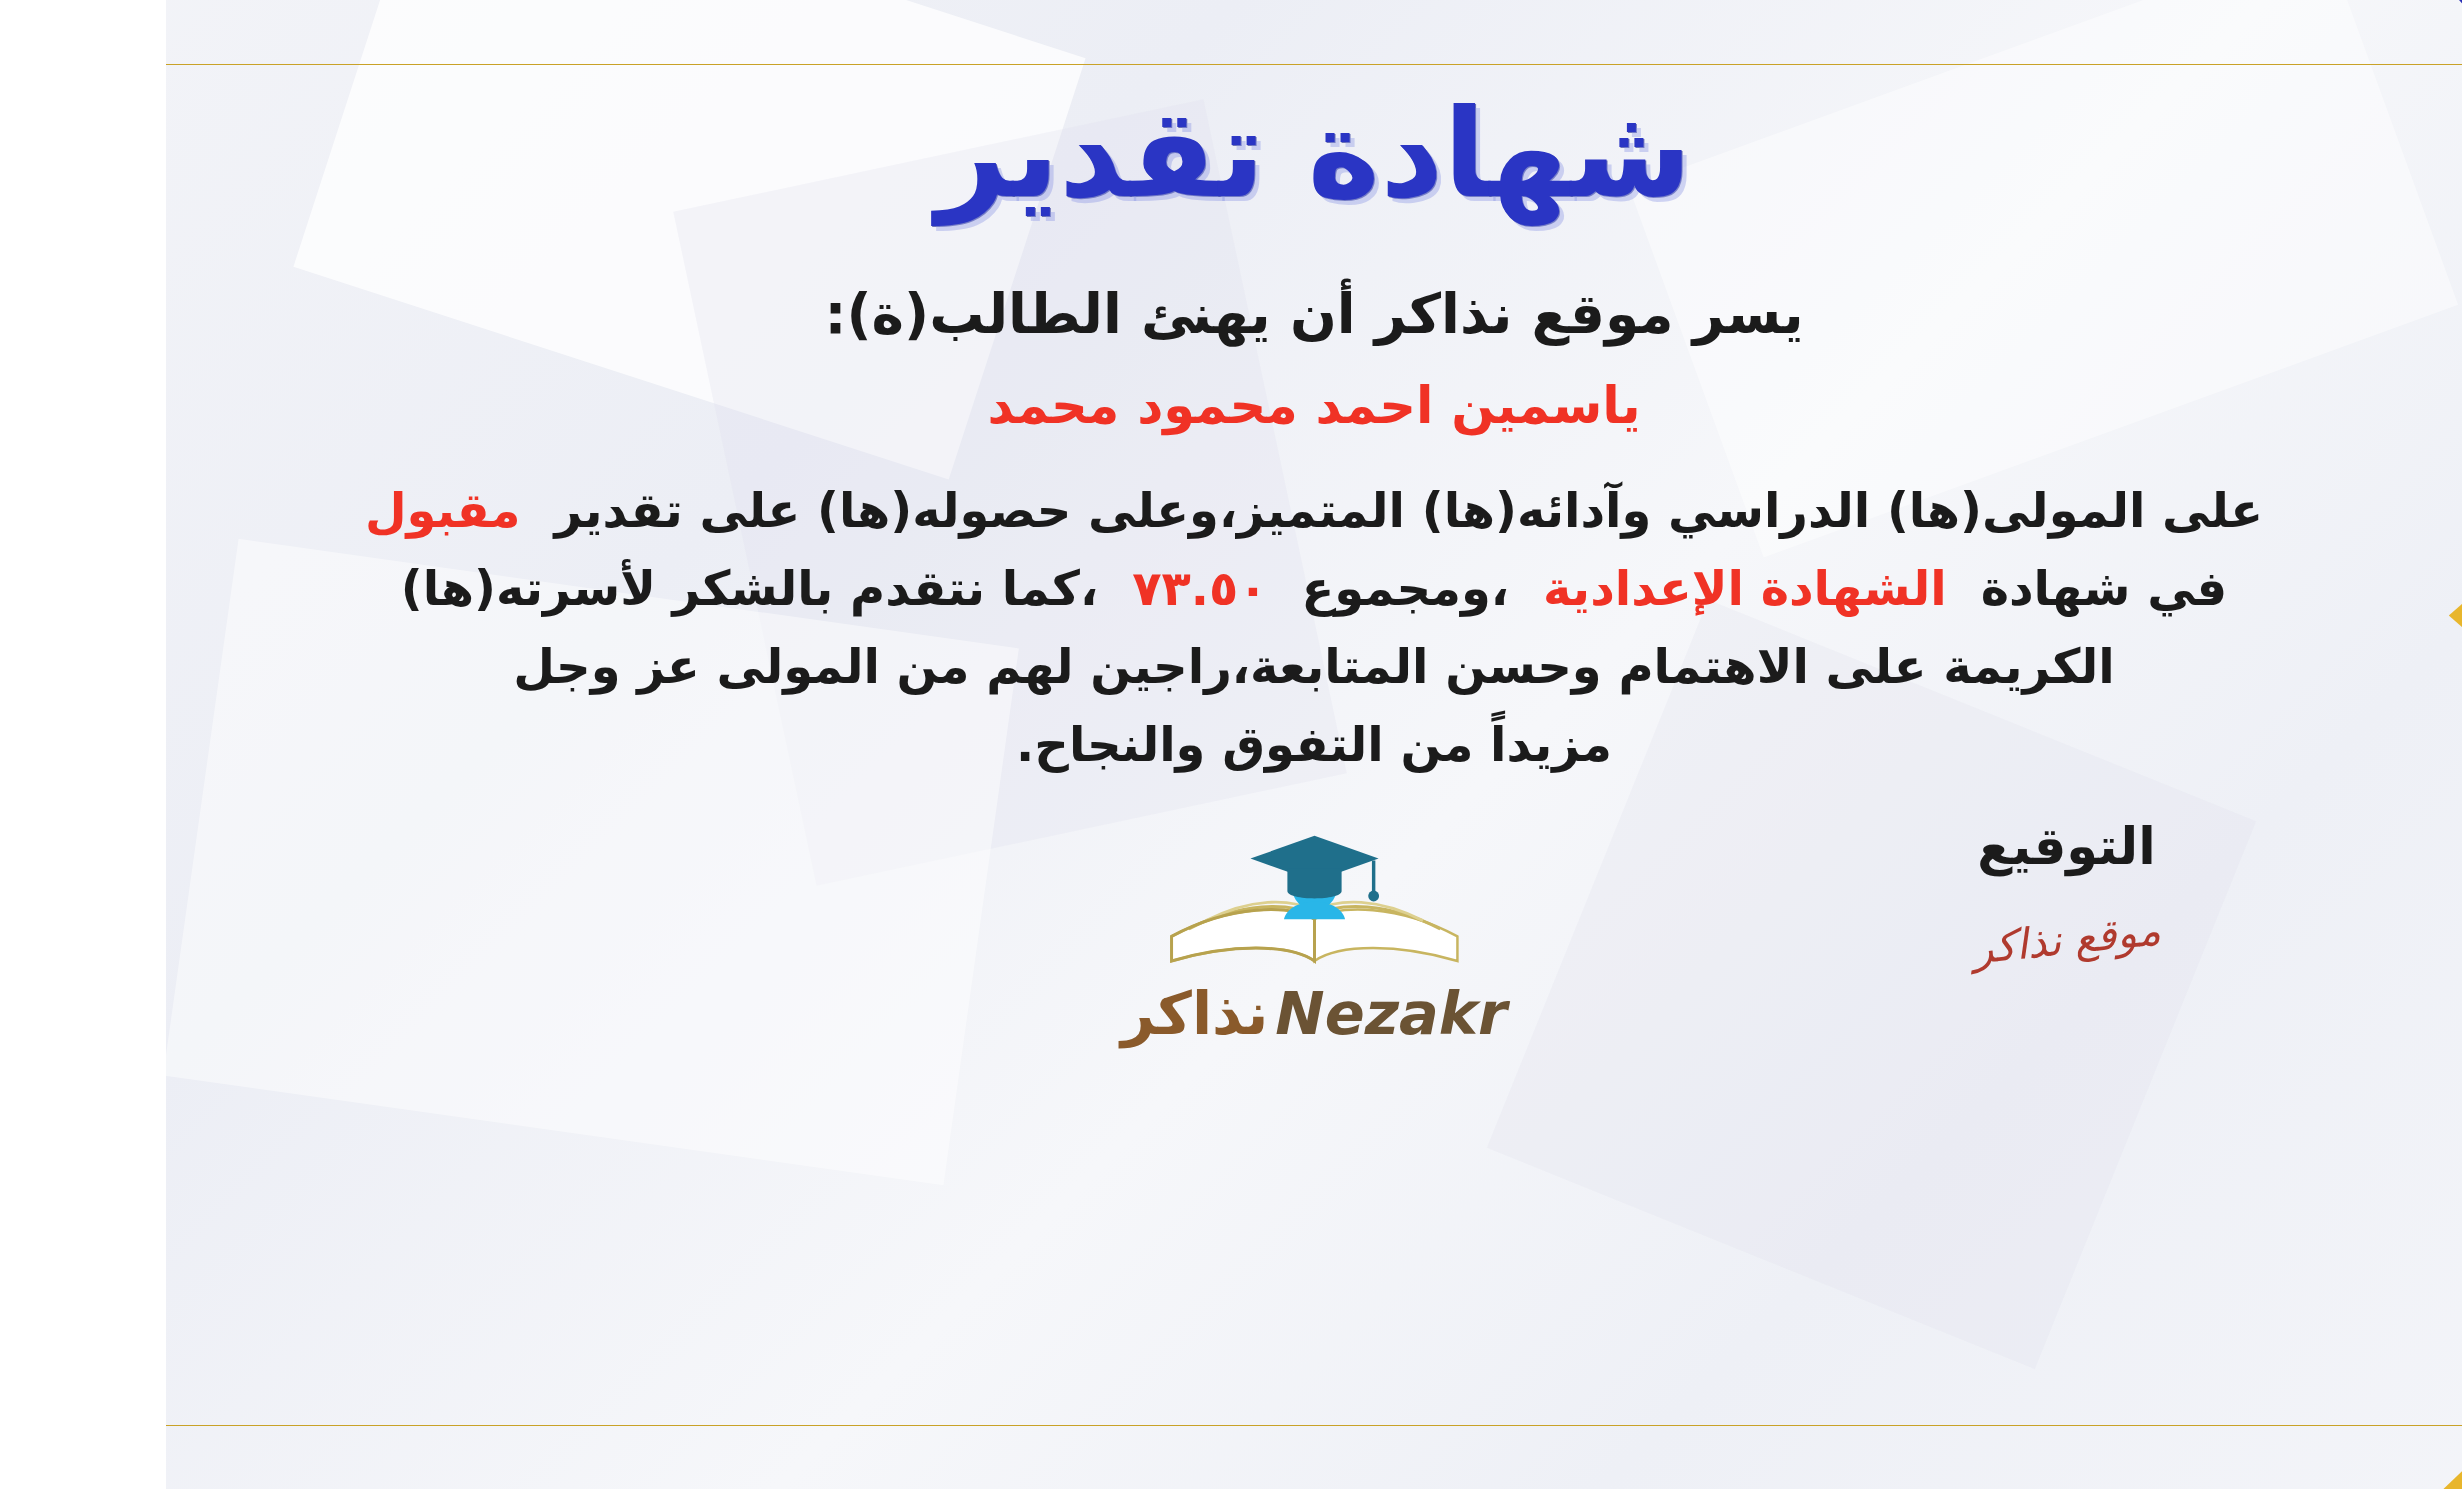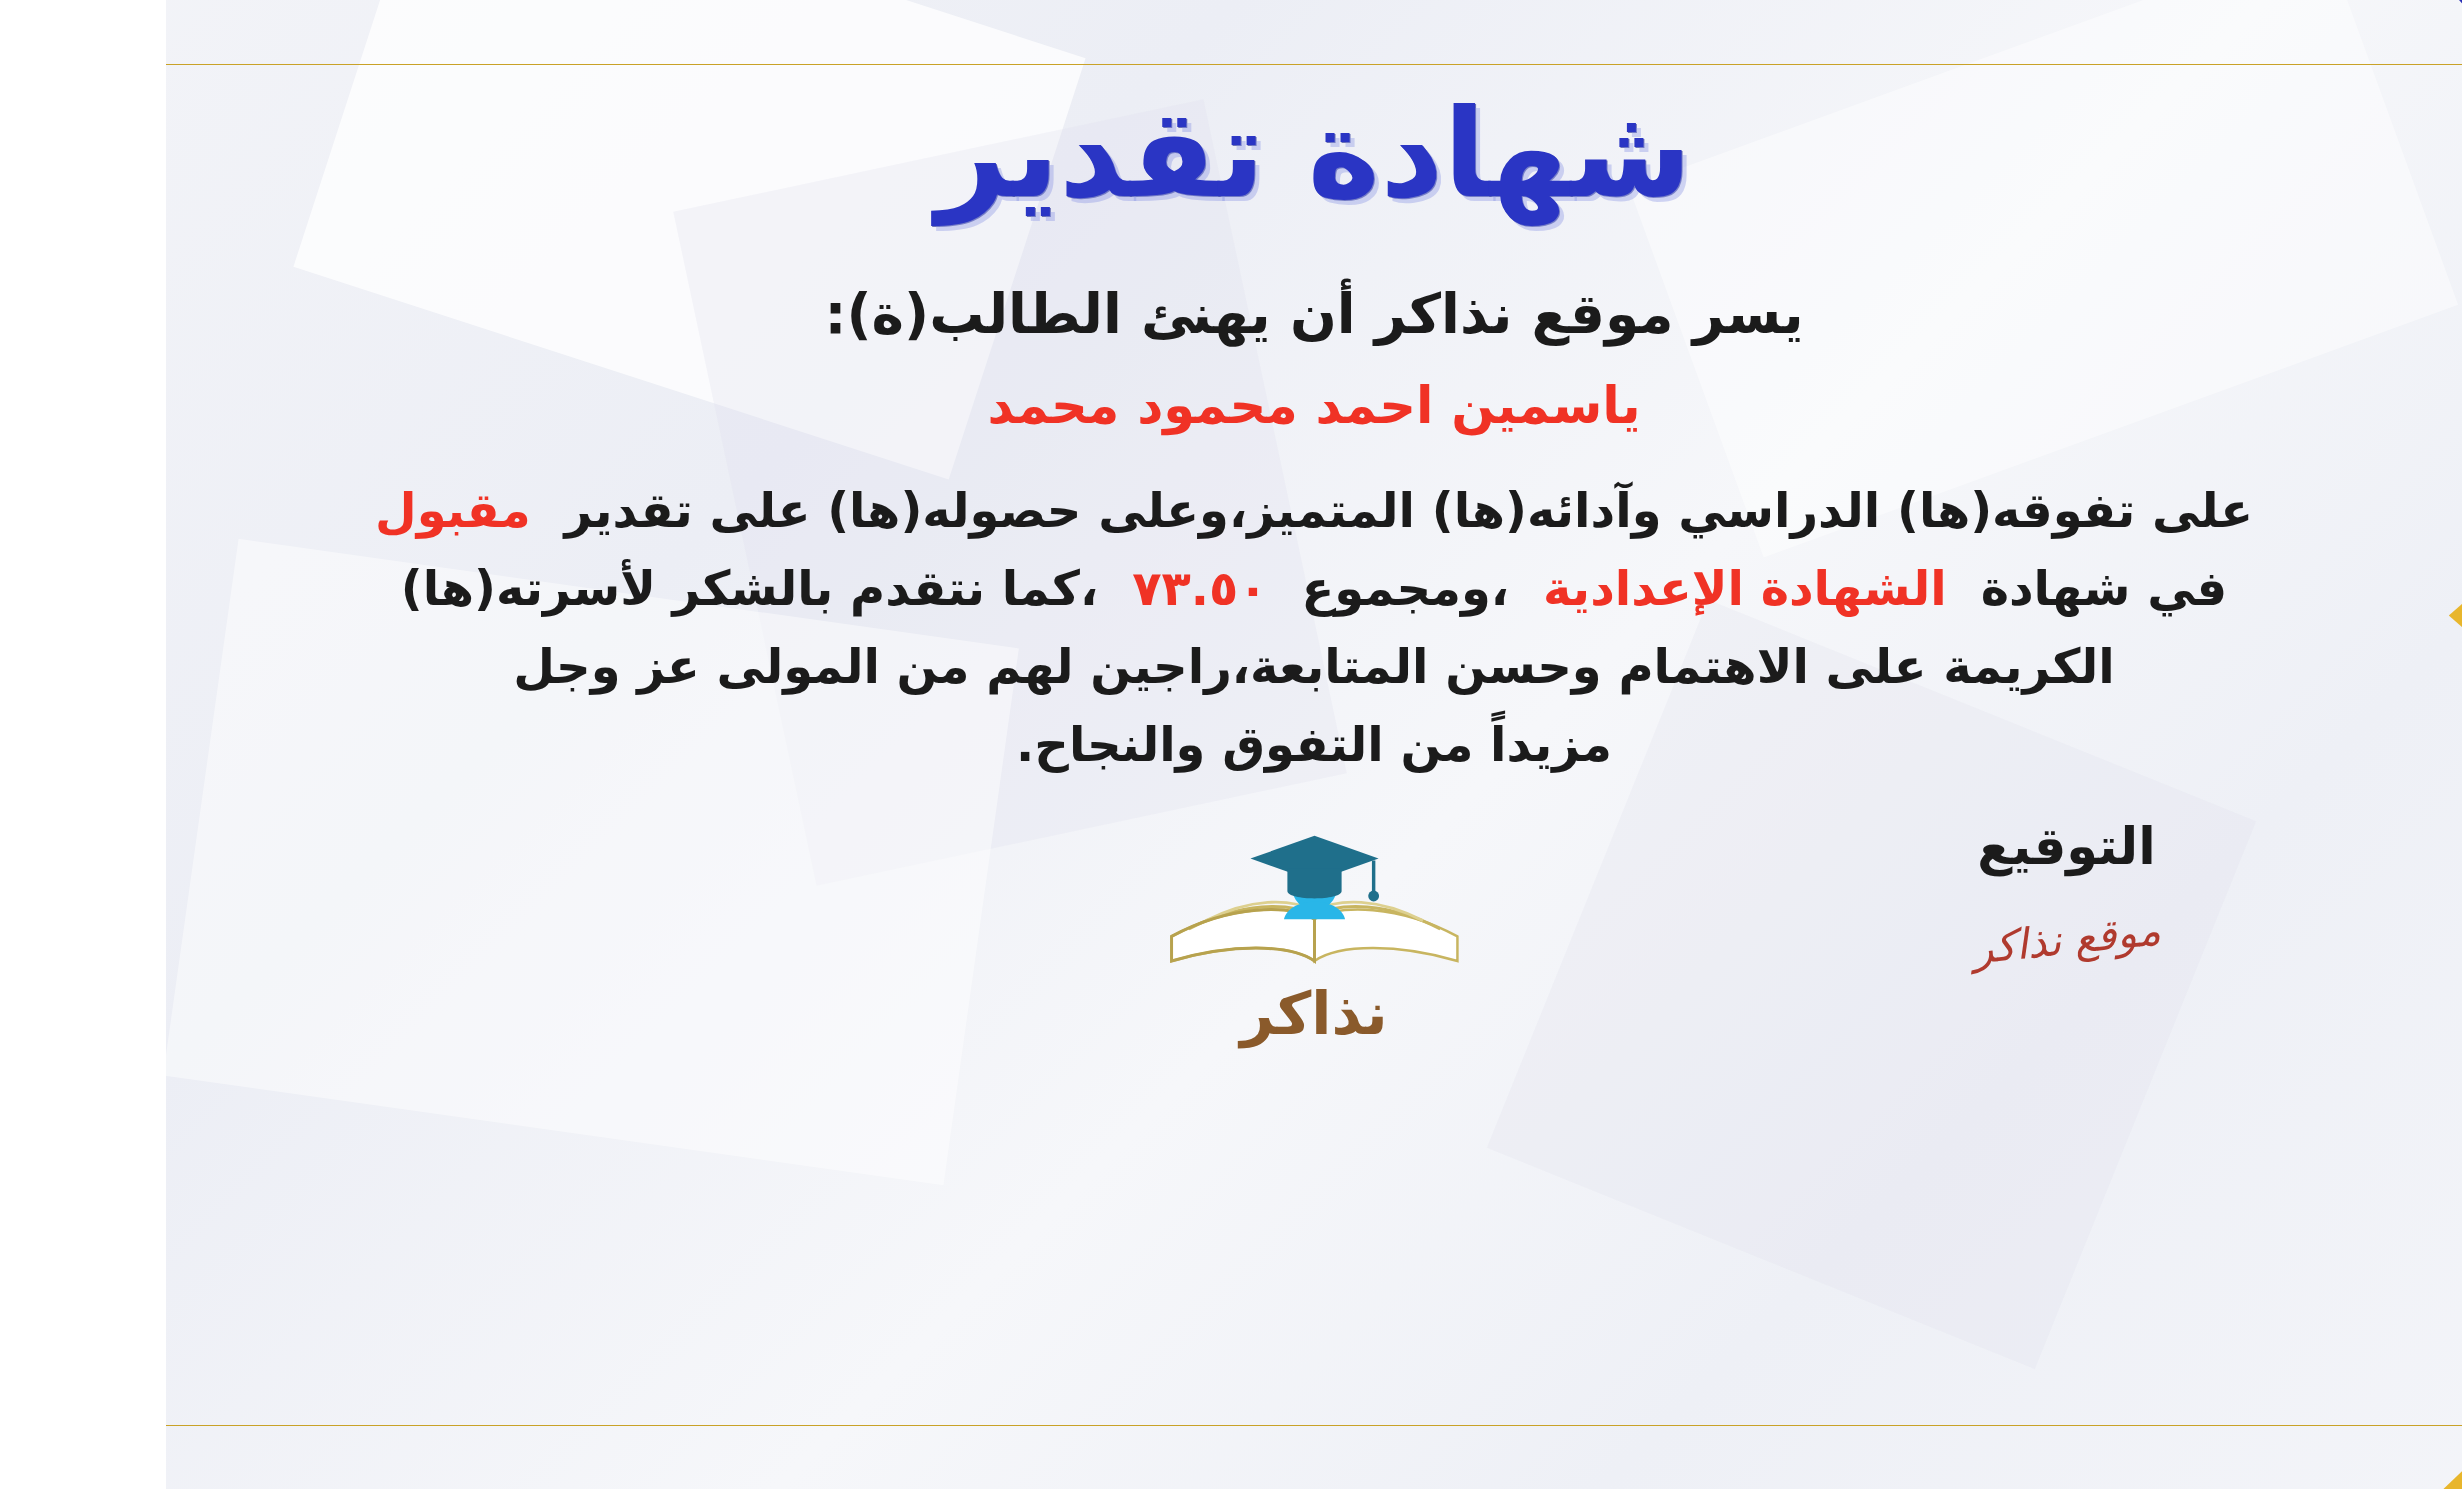--- a/index.html
+++ b/index.html
@@ -221,21 +221,21 @@
   <div class="content">
 
     <div class="title">شهادة تقدير</div>
 
     <div class="congrats-line">يسر موقع نذاكر أن يهنئ الطالب(ة):</div>
 
     <div class="student-name">ياسمين احمد محمود محمد</div>
 
     <div class="body-text">
       <span class="body-line">
-        <span class="seg">على تفوقه(ها) الدراسي وآدائه(ها) المتميز،وعلى حصوله(ها) على تقدير</span><span class="gap"></span><span class="hl">مقبول</span>
+        <span class="seg">على المولى(ها) الدراسي وآدائه(ها) المتميز،وعلى حصوله(ها) على تقدير</span><span class="gap"></span><span class="hl">مقبول</span>
       </span>
       <span class="body-line">
         <span class="seg">في شهادة</span><span class="gap"></span><span class="hl">الشهادة الإعدادية</span><span class="gap"></span><span class="seg">،ومجموع</span><span class="gap"></span><span class="hl">٧٣.٥٠</span><span class="gap"></span><span class="seg">،كما نتقدم بالشكر لأسرته(ها)</span>
       </span>
       <span class="body-line">الكريمة على الاهتمام وحسن المتابعة،راجين لهم من المولى عز وجل</span>
       <span class="body-line">مزيداً من التفوق والنجاح.</span>
     </div>
 
     <div class="footer">
 
@@ -257,20 +257,21 @@
 
           <circle cx="350" cy="150" r="46" fill="#29b6e8"></circle>
           <path d="M288 215 C 300 168, 400 168, 412 215 Z" fill="#29b6e8"></path>
 
           <polygon points="350,46 480,92 350,138 220,92" fill="#1f6f8b"></polygon>
           <path d="M295 112 L295 158 C295 178, 405 178, 405 158 L405 112" fill="#1f6f8b"></path>
           <line x1="470" y1="96" x2="470" y2="160" stroke="#1f6f8b" stroke-width="7"></line>
           <circle cx="470" cy="168" r="11" fill="#1f6f8b"></circle>
         </svg>
         <div class="logo-word">
+          <span class="lat">Nezakr</span>
           <span class="ar">نذاكر</span>
         </div>
       </div>
 
     </div>
   </div>
 </div>
 
 
 </body></html>

